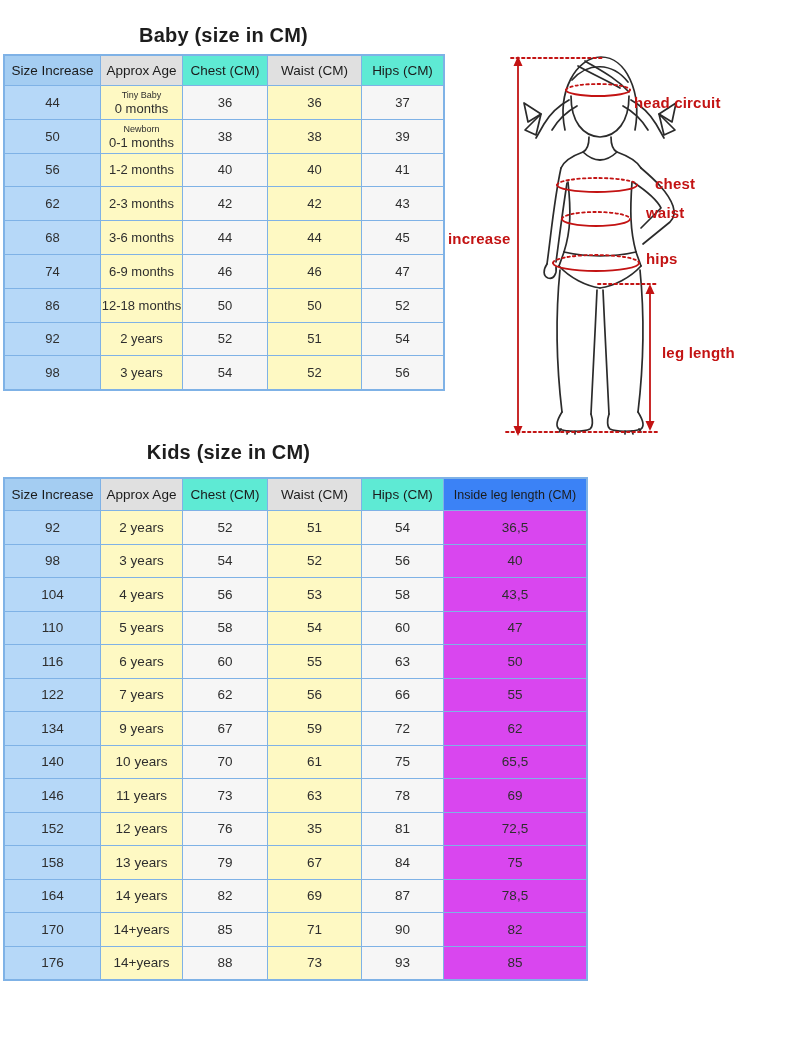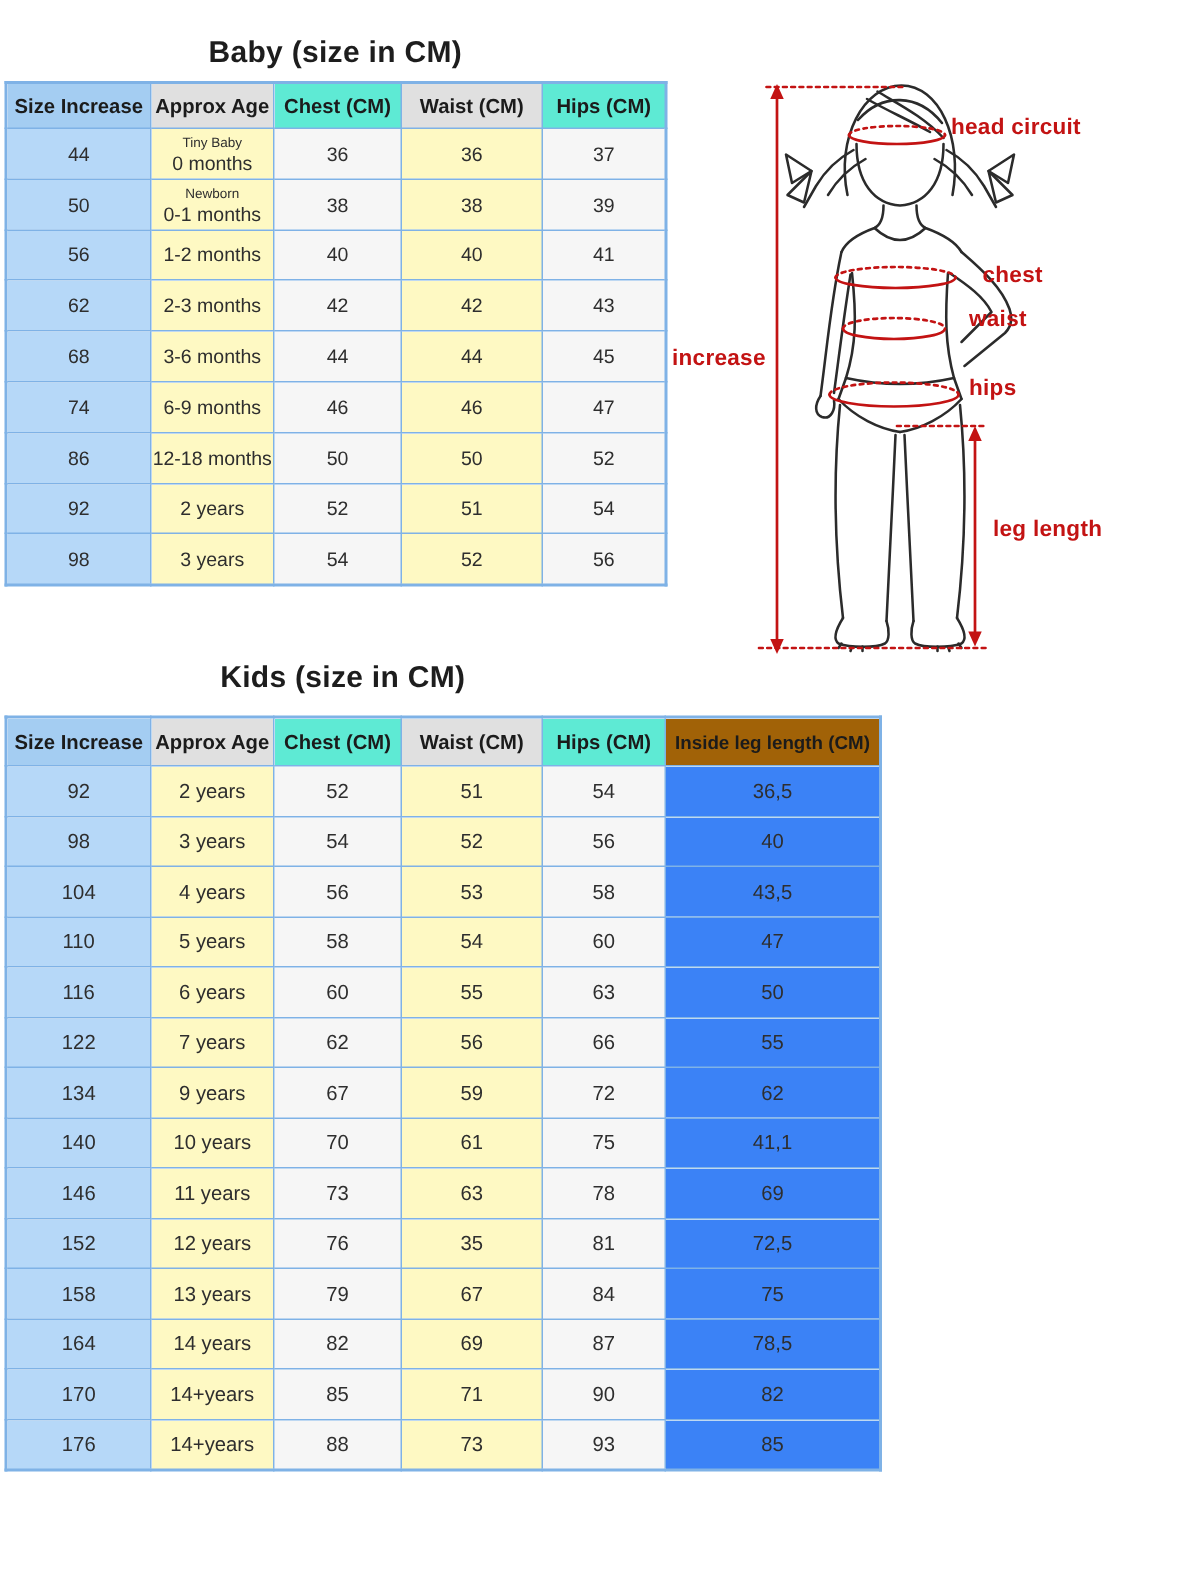--- a/index.html
+++ b/index.html
@@ -15,21 +15,21 @@
   #kids-title { left:0; top:441px; width:457px; }
 
   table.size-table {
     position:absolute; border-collapse:collapse; table-layout:fixed;
     border:2px solid #7fb2e6;
   }
   .size-table th, .size-table td {
     border:1.6px solid #7fb2e6; text-align:center; vertical-align:middle;
     padding:0; overflow:hidden;
   }
-  .size-table th { font-weight:bold; font-size:13.5px; color:#1b1b1b; white-space:nowrap; }
+  .size-table th { font-weight:normal; font-size:13.5px; color:#1b1b1b; white-space:nowrap; }
   .size-table td { font-size:13px; color:#2e2e2e; }
 
   #baby-table { left:3px; top:54px; width:440px; }
   #baby-table th { height:29px; }
   #baby-table td { height:32.8px; }
   #baby-table .c0{width:95px} #baby-table .c1{width:81px} #baby-table .c2{width:84px}
   #baby-table .c3{width:93px} #baby-table .c4{width:81px}
 
   #kids-table { left:3px; top:477px; width:584px; }
   #kids-table th { height:31px; }
@@ -38,33 +38,33 @@
   #kids-table .c3{width:93px} #kids-table .c4{width:81px} #kids-table .c5{width:142px}
   #kids-table th.c5 { font-size:12.5px; }
 
   
   td.c0 { background:#b6d8f8; }
   th.c0 { background:#a4cdf2; }
   td.c1, td.c3 { background:#fef9c3; }
   th.c1, th.c3 { background:#e0e0e0; }
   td.c2, td.c4 { background:#f6f6f6; }
   th.c2, th.c4 { background:#5eead4; }
-  td.c5 { background:#3b82f6; }
-  th.c5 { background:#a16207; }
+  td.c5 { background:#d946ef; }
+  th.c5 { background:#3b82f6; }
 
   .cell-note { display:block; font-size:9px; line-height:11px; margin-top:1px; }
   .cell-main { display:block; font-size:13px; line-height:15px; }
 
   #figure { position:absolute; left:440px; top:40px; width:354px; height:405px; }
   #figure svg { position:absolute; left:0; top:0; }
   .fig-label {
     position:absolute; color:#c31313; font-weight:bold; font-size:15px;
     white-space:nowrap; letter-spacing:.2px;
   }
-  #lbl-head     { left:194px; top:36px;  }
+  #lbl-head     { left:194px; top:54px;  }
   #lbl-chest    { left:215px; top:135px; }
   #lbl-waist    { left:206px; top:164px; }
   #lbl-hips     { left:206px; top:210px; }
   #lbl-increase { left:8px;   top:190px; }
   #lbl-leg      { left:222px; top:304px; }
 </style>
 </head>
 <body>
 
 <div class="section-title" id="baby-title">Baby (size in CM)</div>
@@ -221,21 +221,21 @@
         <td class="c3">59</td>
         <td class="c4">72</td>
         <td class="c5">62</td>
       </tr>
       <tr>
         <td class="c0">140</td>
         <td class="c1">10 years</td>
         <td class="c2">70</td>
         <td class="c3">61</td>
         <td class="c4">75</td>
-        <td class="c5">41,1</td>
+        <td class="c5">65,5</td>
       </tr>
       <tr>
         <td class="c0">146</td>
         <td class="c1">11 years</td>
         <td class="c2">73</td>
         <td class="c3">63</td>
         <td class="c4">78</td>
         <td class="c5">69</td>
       </tr>
       <tr>

